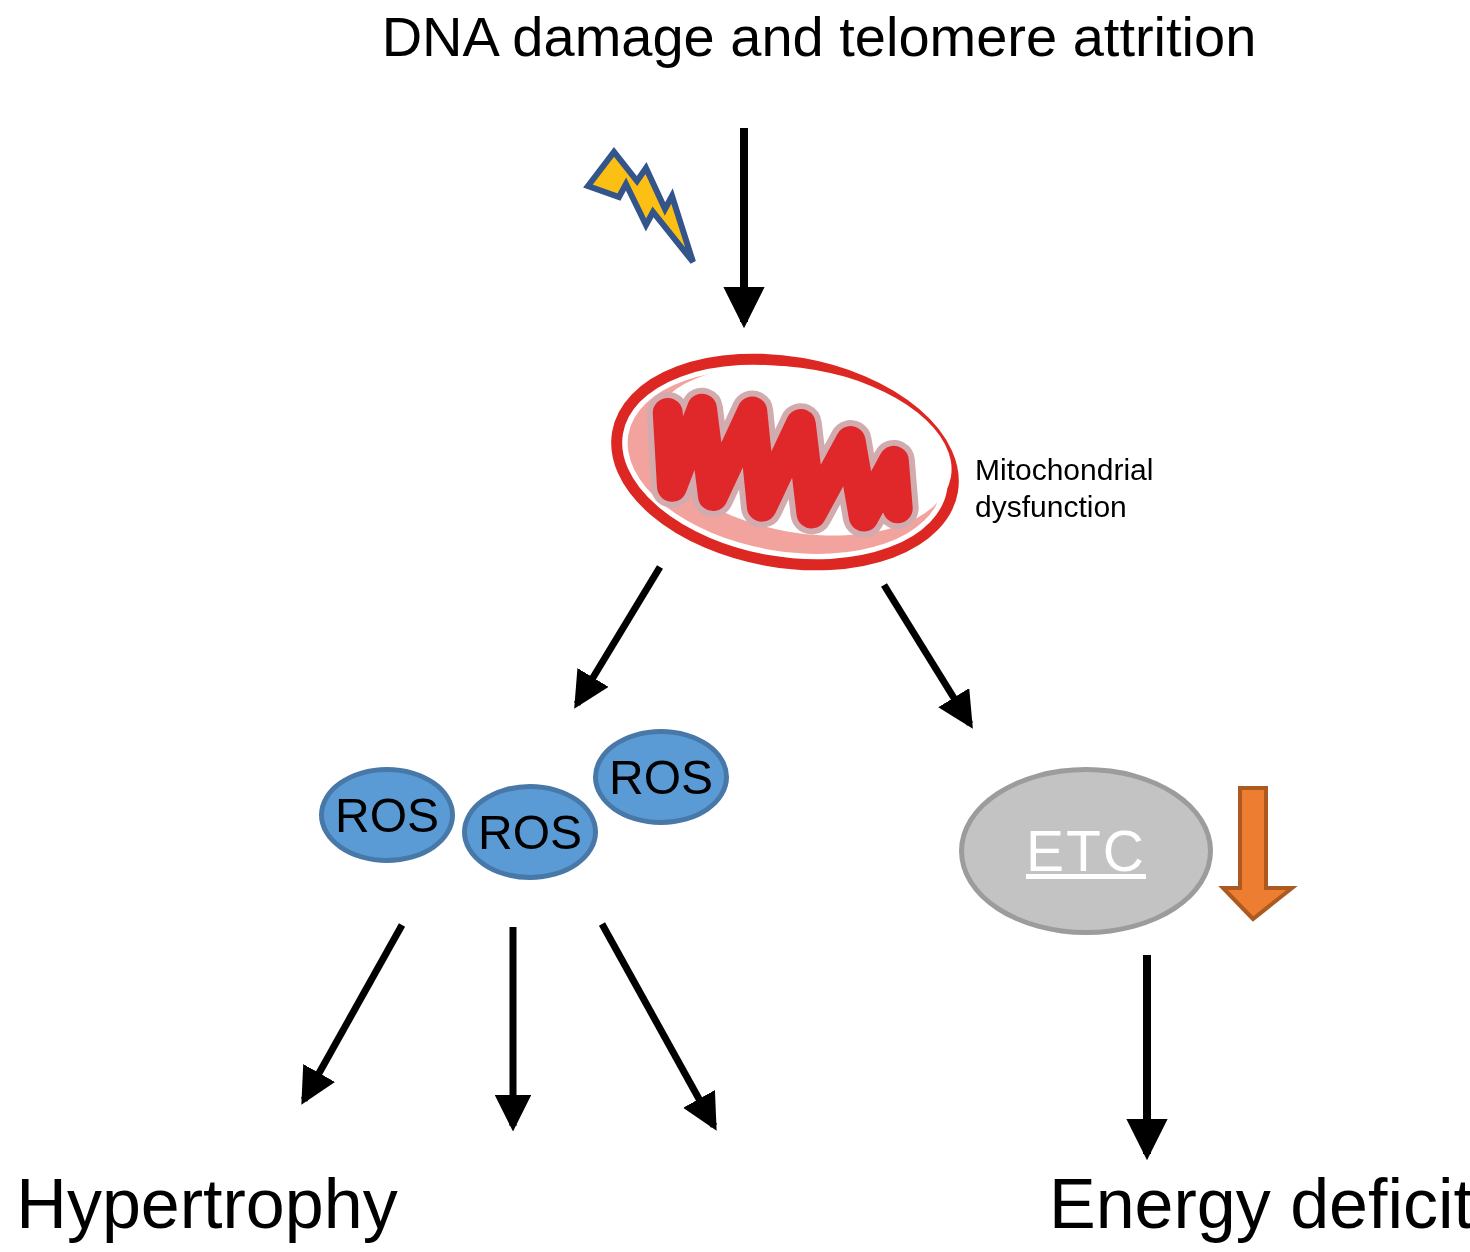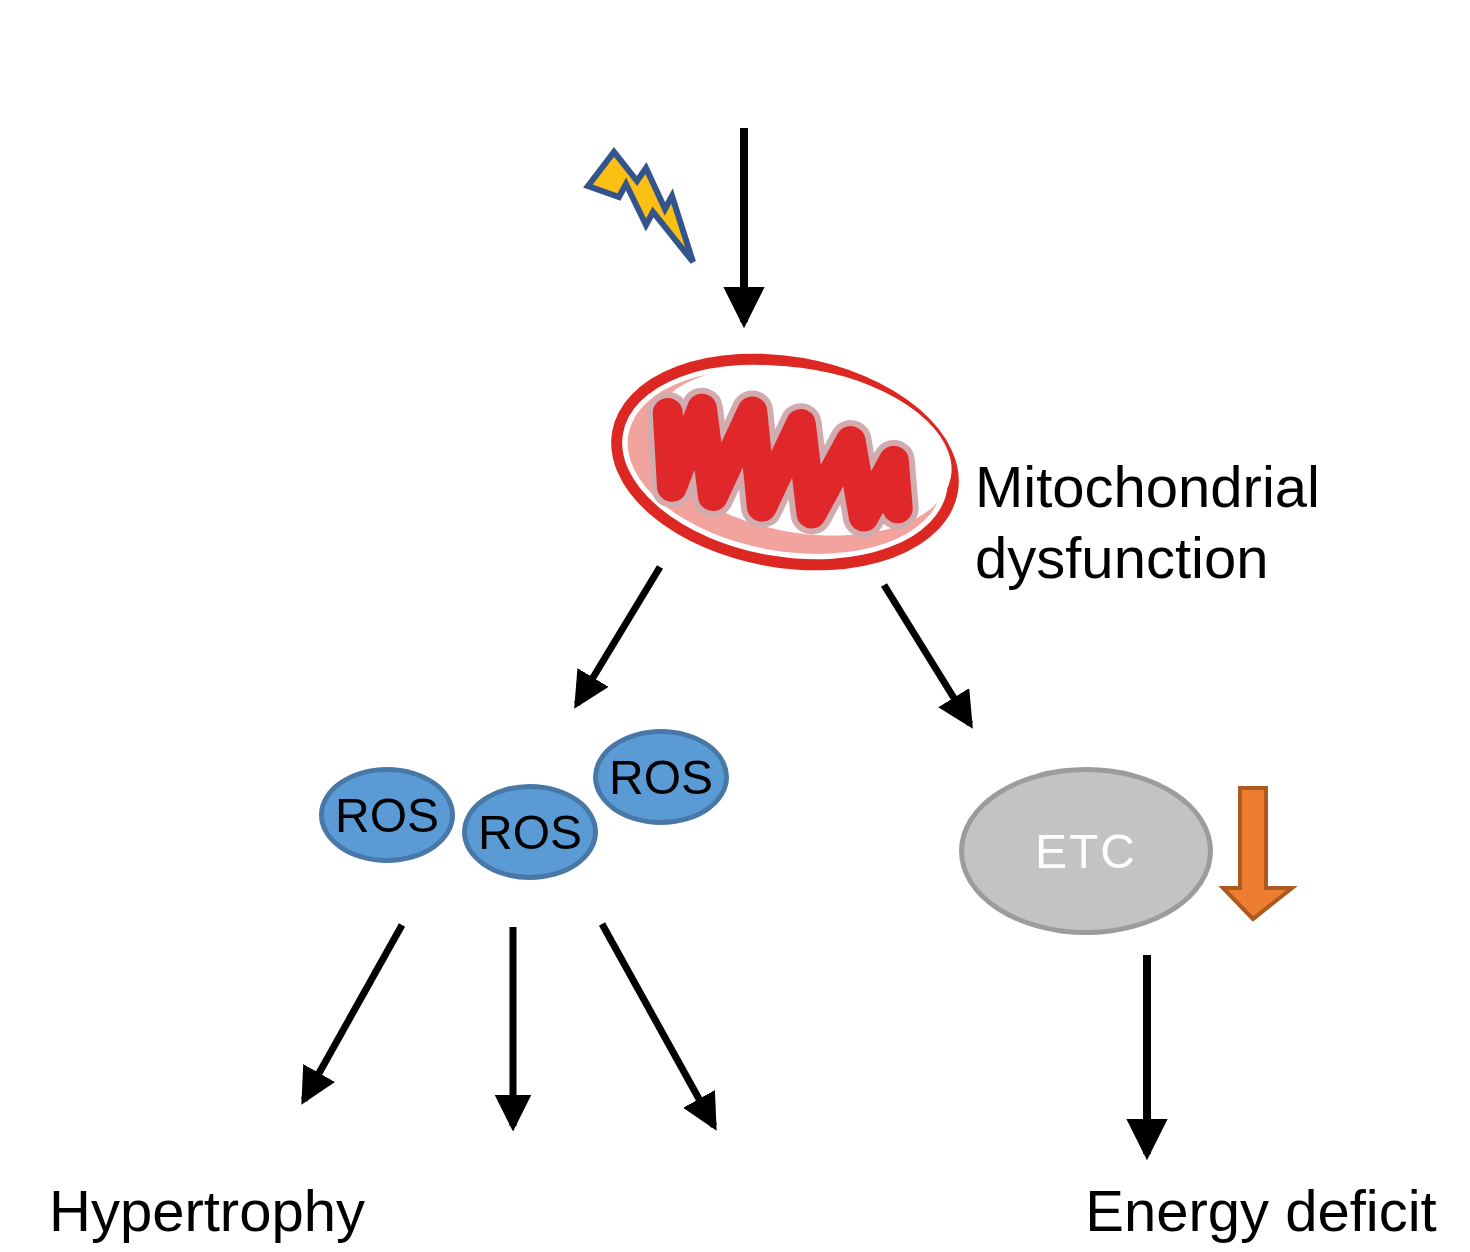--- a/index.html
+++ b/index.html
@@ -29,44 +29,44 @@
     overflow:hidden;
   }
   #shapes{position:absolute;left:0;top:0;width:1470px;height:1252px;}
   .label{position:absolute;white-space:nowrap;}
   .title{
     top:6px;left:819px;transform:translateX(-50%);
     font-size:56px;line-height:1.1;
   }
   .mito-label{
     left:975px;top:452px;
-    font-size:58px;line-height:1.22;
+    font-size:30px;line-height:1.22;
     white-space:pre-line;
   }
   .node{
     position:absolute;
     border-radius:50%;
     display:flex;align-items:center;justify-content:center;
     box-sizing:border-box;
   }
   .ros{
     width:136px;height:96px;
     background:var(--ros_fill);
     border:5px solid var(--ros_border);
     font-size:48px;color:#000;
   }
   .etc{
     width:254px;height:168px;
     background:var(--etc_fill);
     border:5px solid var(--etc_border);
-    font-size:48px;color:var(--etc_text);letter-spacing:2px;
+    font-size:57px;color:var(--etc_text);letter-spacing:2px;text-decoration:underline;
   }
   .outcome{
     bottom:8px;transform:translateX(-50%);
-    font-size:58px;
+    font-size:70px;
     margin-top:28px;
   }
 </style>
 </head>
 <body>
 
 <div id="stage">
 
   <svg id="shapes" viewBox="0 0 1470 1252">
     <defs>
@@ -89,20 +89,21 @@
       <ellipse rx="170" ry="100" style="fill:#ffffff;stroke:var(--mito_red);stroke-width:11"></ellipse>
       <ellipse rx="159" ry="89" style="fill:var(--membrane_pink)"></ellipse>
       <ellipse cx="14" cy="-14" rx="152" ry="82" style="fill:#ffffff"></ellipse>
       <path d="M -124 -28 L -107 44 L -91 -38 L -65 46 L -41 -44 L -15 48 L 9 -40 L 35 46 L 61 -32 L 87 40 L 107 -20 L 119 26" style="fill:none;stroke:var(--cristae_edge_pink);stroke-width:42;stroke-linecap:round;stroke-linejoin:round"></path>
       <path d="M -124 -28 L -107 44 L -91 -38 L -65 46 L -41 -44 L -15 48 L 9 -40 L 35 46 L 61 -32 L 87 40 L 107 -20 L 119 26" style="fill:none;stroke:var(--cristae_red);stroke-width:30;stroke-linecap:round;stroke-linejoin:round"></path>
     </g>
 
     <polygon points="1240,788 1266,788 1266,888 1292,888 1253,919 1223,888 1240,888" style="fill:var(--down_arrow_orange);stroke:var(--down_arrow_border);stroke-width:4;stroke-linejoin:miter"></polygon>
   </svg>
 
+  <div class="label title">DNA damage and telomere attrition</div>
 
   <div class="label mito-label">Mitochondrial
 dysfunction</div>
 
   <div class="node ros" style="left:319px;top:767px;">
     <span>ROS</span>
   </div>
   <div class="node ros" style="left:462px;top:784px;">
     <span>ROS</span>
   </div>

